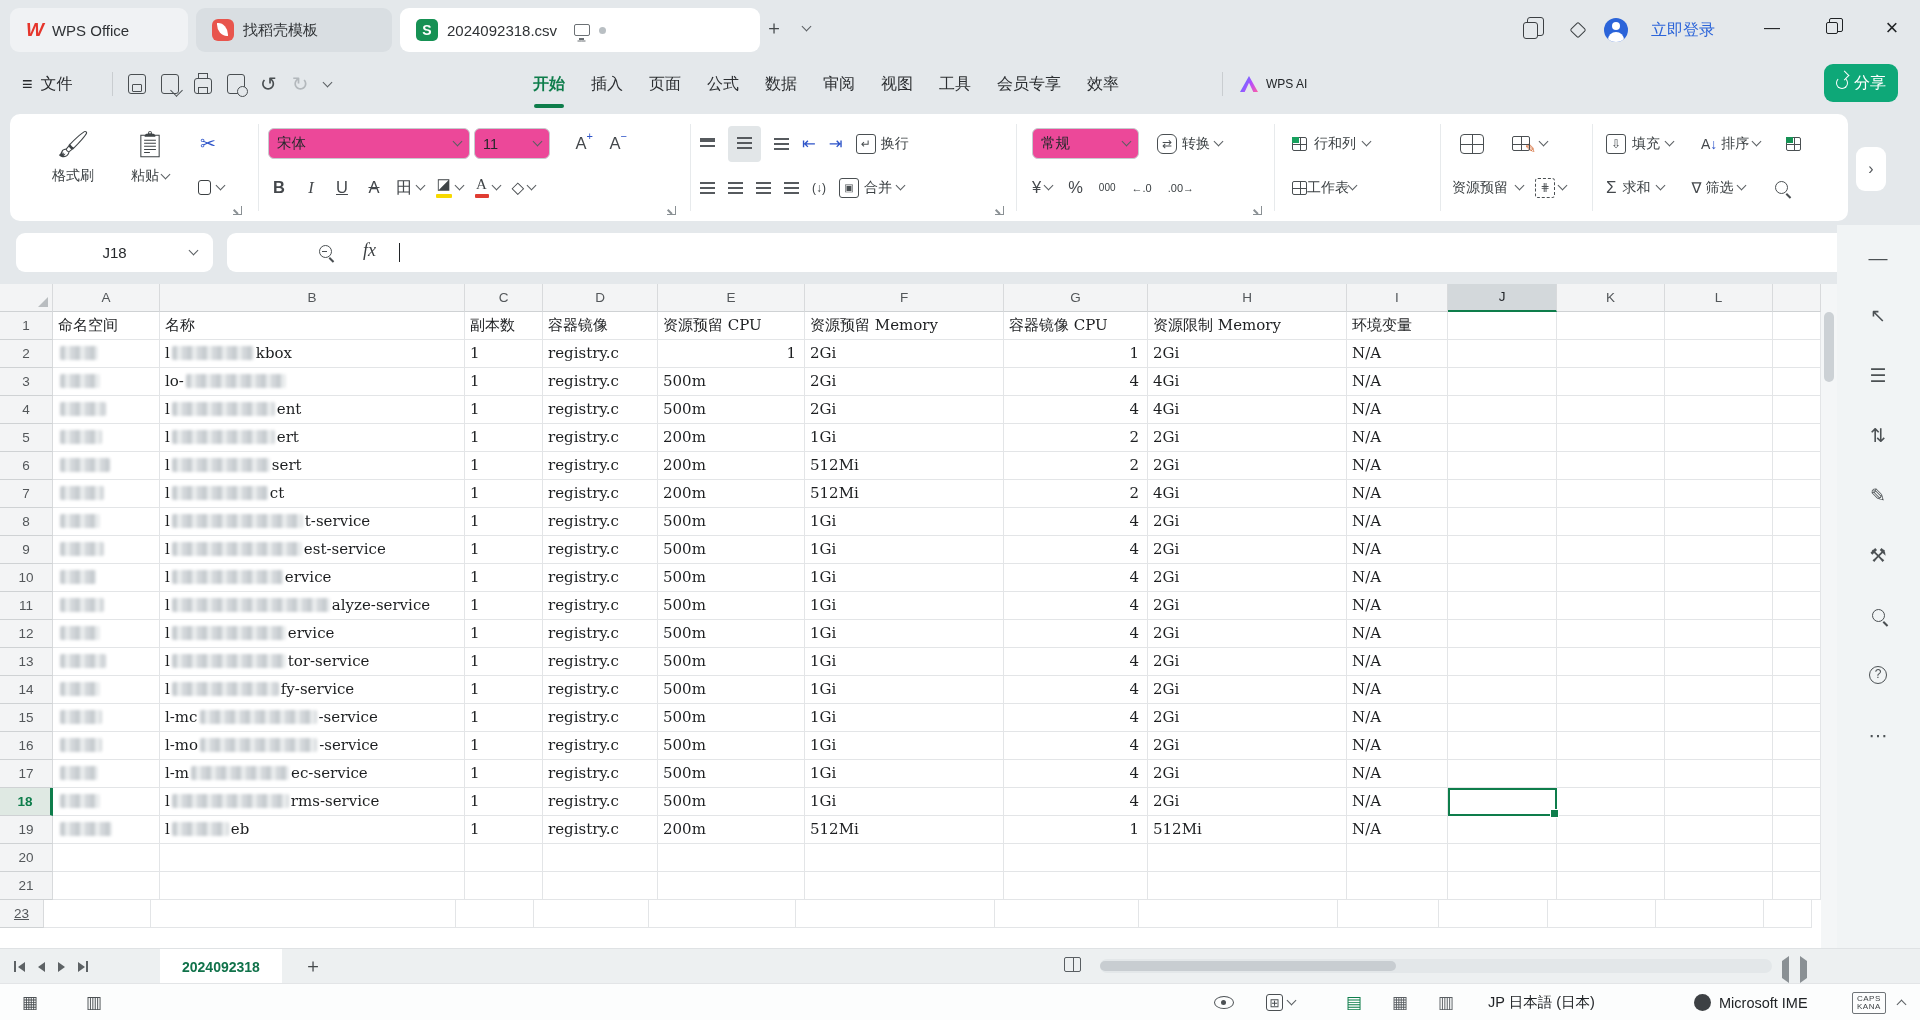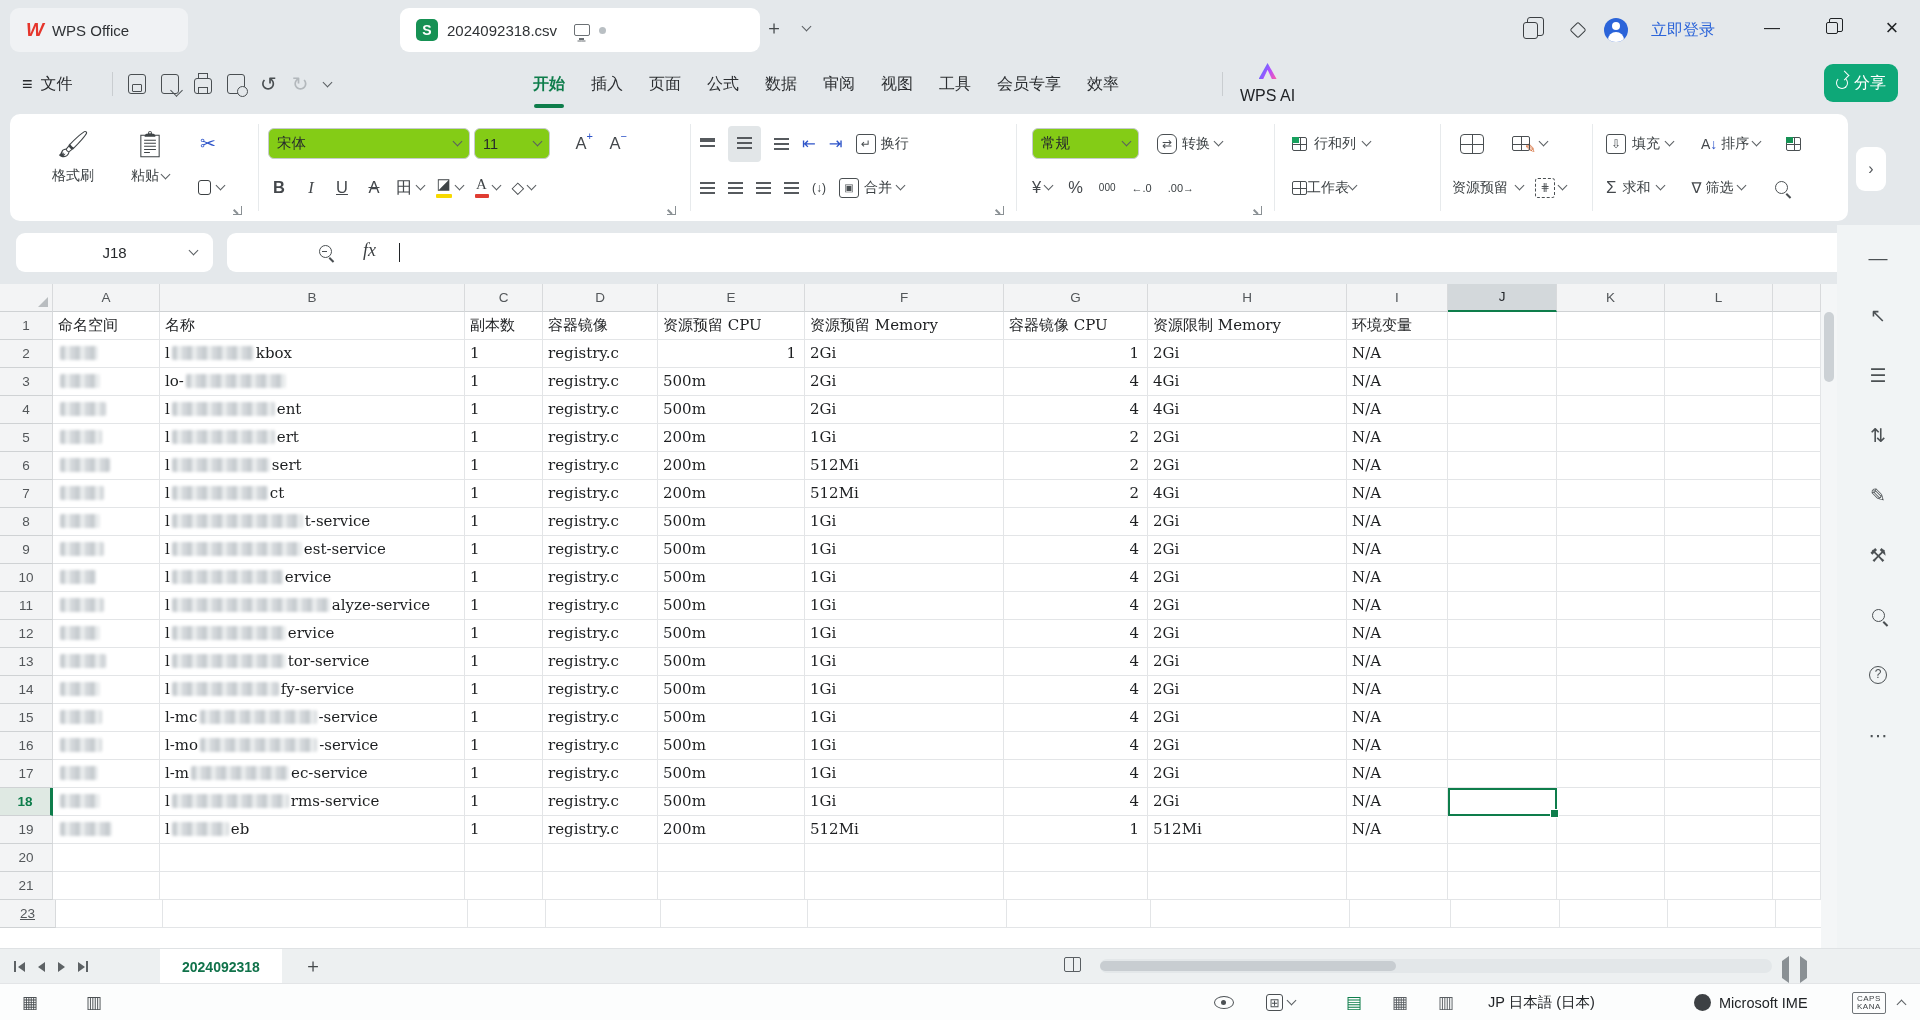--- a/index.html
+++ b/index.html
@@ -45,42 +45,42 @@
   .qi.print{height:16px;margin-top:4px;}
   .qi.print::before{content:'';position:absolute;left:3px;top:-6px;width:8px;height:5px;border:1.4px solid #4a4f52;border-bottom:none;}
   .qi.print::after{content:'';position:absolute;left:3px;bottom:-1px;width:8px;height:5px;background:#e4e8eb;border:1.4px solid #4a4f52;}
   .qi.prev::after{content:'';position:absolute;right:-4px;bottom:-4px;width:9px;height:9px;border:1.7px solid #4a4f52;border-radius:50%;background:#e4e8eb;}
   .uglyph{font-size:20px;color:#4a4f52;line-height:1;}
   .dim{color:#b3b8bc;}
   #menuitems{position:absolute;left:520px;display:flex;align-items:center;}
   .mitem{padding:6px 13px;font-size:16px;color:#2c2f32;position:relative;}
   .mitem.act{color:#0e7d4b;font-weight:bold;}
   .mitem.act::after{content:'';position:absolute;left:14px;right:14px;bottom:-7px;height:4px;border-radius:2px;background:#0e7d4b;}
-  #wpsai{position:absolute;left:1240px;display:flex;align-items:center;gap:8px;font-size:16px;color:#212427;flex-direction:column;}
+  #wpsai{position:absolute;left:1240px;display:flex;align-items:center;gap:8px;font-size:12px;color:#212427;}
   .ailogo{width:18px;height:16px;background:linear-gradient(120deg,#3f7bff 10%,#b44dff 55%,#ff5fa2 100%);clip-path:polygon(50% 0,100% 100%,74% 100%,50% 42%,26% 100%,0 100%);}
   .mag{width:13px;height:13px;border:1.8px solid #4a4f52;border-radius:50%;position:relative;display:inline-block;}
   .mag::after{content:'';position:absolute;left:11px;top:11px;width:6px;height:1.8px;background:#4a4f52;transform:rotate(45deg);transform-origin:0 0;}
   .cloudup{width:26px;height:26px;border:1.7px solid #3e7463;border-radius:50%;position:relative;}
   .cloudup::before{content:'';position:absolute;left:11px;top:6px;width:2px;height:12px;background:#3e7463;}
   .cloudup::after{content:'';position:absolute;left:7px;top:6px;width:9px;height:9px;border-left:2px solid #3e7463;border-top:2px solid #3e7463;transform:rotate(45deg);}
   #sharebtn{position:absolute;left:1824px;top:6px;width:74px;height:38px;background:#0ea878;border-radius:9px;color:#fff;display:flex;align-items:center;justify-content:center;gap:6px;font-size:16px;}
   .shic{width:12px;height:12px;border:1.8px solid #fff;border-radius:50%;border-top-color:transparent;position:relative;}
   .shic::after{content:'';position:absolute;left:4px;top:-6px;width:6px;height:6px;border-top:1.8px solid #fff;border-right:1.8px solid #fff;transform:rotate(45deg);}
 
   
   #ribbonpanel{left:10px;top:114px;width:1838px;height:107px;background:#ffffff;border-radius:10px;}
   .rgroup{position:absolute;top:0;height:107px;}
   .gsep{position:absolute;top:10px;height:87px;width:1px;background:#e7eaec;}
   .r1{position:absolute;top:11px;height:37px;display:flex;align-items:center;}
   .r2{position:absolute;top:55px;height:37px;display:flex;align-items:center;}
   .bigbtn{position:absolute;top:8px;width:70px;height:92px;text-align:center;}
   .bigbtn .bic{font-size:26px;color:#3e4346;line-height:44px;}
   .bigbtn .blb{font-size:14px;color:#3b4043;margin-top:0;display:inline-flex;align-items:center;gap:3px;}
   .rlab{font-size:14px;color:#3b4043;}
-  .rsel{height:31px;background:#84cc16;border:1px solid #c6cbce;border-radius:6px;display:flex;align-items:center;padding:0 8px;font-size:14.5px;color:#26292c;justify-content:space-between;gap:9px;}
+  .rsel{height:31px;background:#ec4899;border:1px solid #c6cbce;border-radius:6px;display:flex;align-items:center;padding:0 8px;font-size:14.5px;color:#26292c;justify-content:space-between;gap:9px;}
   .tgl{font-size:16.5px;color:#44484c;width:34px;text-align:center;}
   .launch{position:absolute;right:6px;bottom:6px;width:9px;height:9px;border-right:1.6px solid #8a9094;border-bottom:1.6px solid #8a9094;}
   .launch::after{content:'';position:absolute;right:2px;bottom:2px;width:6px;height:1.5px;background:#8a9094;transform:rotate(45deg);}
   .al{width:15px;height:12px;background:repeating-linear-gradient(180deg,#565a5e 0 2px,rgba(0,0,0,0) 2px 5px);display:inline-block;}
   .alsel{background-color:#e2e6e8;border-radius:4px;padding:9px 9px;}
   .cbar{display:inline-flex;flex-direction:column;align-items:center;line-height:1;gap:2px;}
   .cbar .bch{font-size:15px;color:#3e4346;font-family:"Liberation Serif",serif;}
   .ybar{width:16px;height:4px;background:#f7d900;border-radius:1px;}
   .rbar{width:14px;height:4px;background:#e03c32;border-radius:1px;}
   .boxed{width:20px;height:20px;border:1.6px solid #4a4f52;border-radius:3px;display:inline-flex;align-items:center;justify-content:center;font-size:12px;color:#4a4f52;}
@@ -148,20 +148,24 @@
   .capsbox div{font-size:8px;color:#3d4144;letter-spacing:0.5px;}
   .sbtext{font-size:14.5px;color:#212427;}
 </style>
 </head>
 <body>
 
 <div id="titlebar" class="abs">
   <div class="apptab tab-home">
     <span class="wlogo">W</span>
     <span>WPS Office</span>
+  </div>
+  <div class="apptab tab-tpl">
+    <span class="leaf"></span>
+    <span>找稻壳模板</span>
   </div>
   <div class="apptab tab-doc">
     <span class="sicon">S</span>
     <span>2024092318.csv</span>
     <span class="monitor"></span>
     <span class="graydot"></span>
   </div>
   <div class="tbbtn" style="left:760px;">＋</div>
   <div class="tbbtn" style="left:792px;">
       <span class="cv"></span>
@@ -776,21 +780,21 @@
         <div class="gc" style="width: 199px;"></div>
         <div class="gc" style="width: 144px;"></div>
         <div class="gc" style="width: 199px;"></div>
         <div class="gc" style="width: 101px;"></div>
         <div class="gc" style="width: 109px;"></div>
         <div class="gc" style="width: 108px;"></div>
         <div class="gc" style="width: 108px;"></div>
         <div class="gc" style="width: 48px;"></div>
       </div>
       <div class="grow">
-        <div class="gh" style="width: 56px; text-decoration: underline;">23</div>
+        <div class="gh" style="width: 44px; text-decoration: underline;">23</div>
         <div class="gc" style="width: 107px;"></div>
         <div class="gc" style="width: 305px;"></div>
         <div class="gc" style="width: 78px;"></div>
         <div class="gc" style="width: 115px;"></div>
         <div class="gc" style="width: 147px;"></div>
         <div class="gc" style="width: 199px;"></div>
         <div class="gc" style="width: 144px;"></div>
         <div class="gc" style="width: 199px;"></div>
         <div class="gc" style="width: 101px;"></div>
         <div class="gc" style="width: 109px;"></div>

